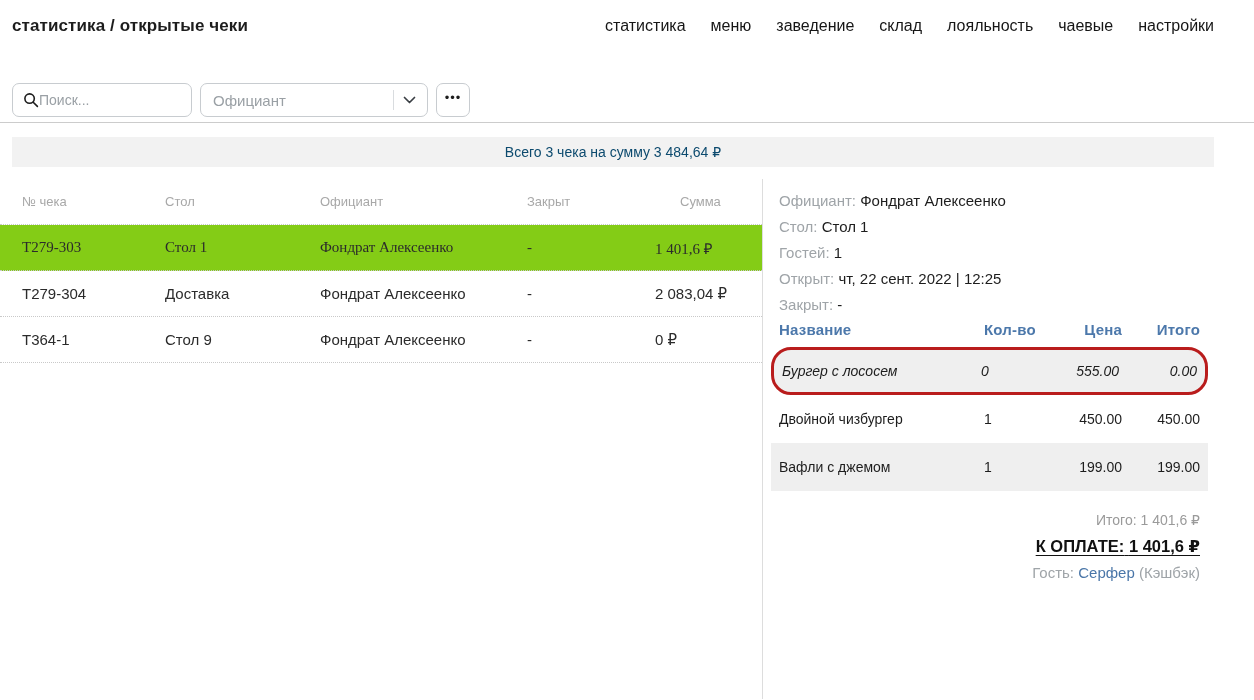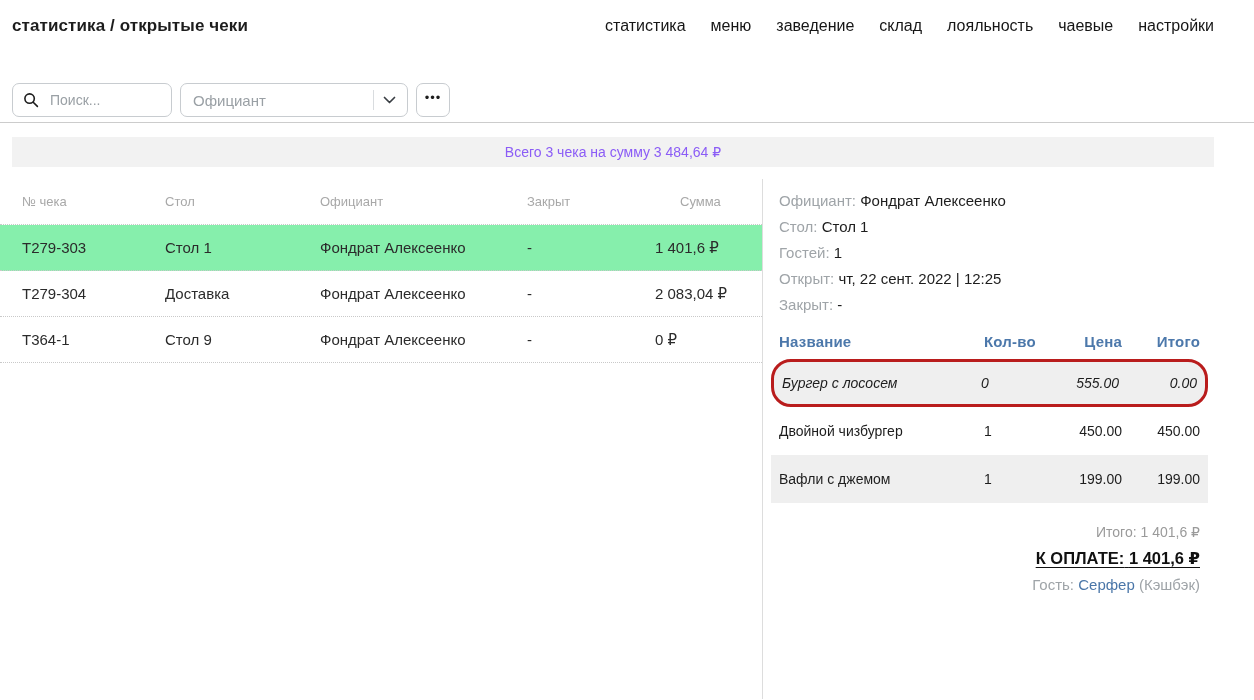--- a/index.html
+++ b/index.html
@@ -12,48 +12,48 @@
     color: #1d1d1d;
     overflow: hidden;
   }
   
   .topbar { display:flex; justify-content:space-between; align-items:center; padding:16px 40px 0 12px; }
   .breadcrumb { font-size:17px; font-weight:700; letter-spacing:.1px; cursor:pointer; }
   .nav { display:flex; gap:25px; font-size:16px; }
   .nav-item { color:#161616; cursor:pointer; text-decoration:none; white-space:nowrap; }
   
   .toolbar { display:flex; align-items:center; margin:47px 0 0 12px; }
-  .search-box { width:160px; height:34px; border:1px solid #c8ccd0; border-radius:7px; display:flex; align-items:center; padding:0 10px; gap:11px; background:#fff; }
+  .search-box { width:180px; height:34px; border:1px solid #c8ccd0; border-radius:7px; display:flex; align-items:center; padding:0 10px; gap:0; background:#fff; }
   .search-box svg { flex:none; }
   .search-box input { border:none; outline:none; width:100%; font-size:14px; color:#333; font-family:inherit; background:transparent; }
   .search-box input::placeholder { color:#9aa0a5; }
   .select { width:228px; height:34px; border:1px solid #c8ccd0; border-radius:7px; display:flex; align-items:center; padding:0 11px 0 12px; margin-left:8px; color:#9aa0a5; font-size:15px; cursor:pointer; background:#fff; }
   .select .grow { flex:1; }
   .select .vr { width:1px; height:20px; background:#d9dcdf; margin-right:9px; }
   .more-btn { width:34px; height:34px; border:1px solid #c8ccd0; border-radius:7px; margin-left:8px; background:#fff; display:flex; align-items:center; justify-content:center; font-size:13px; letter-spacing:1px; color:#1d1d1d; cursor:pointer; padding-bottom:6px; }
   .rule { height:1px; background:#ccc; margin-top:5px; }
   
-  .banner { margin:14px 40px 0 12px; height:30px; background:#f2f2f2; display:flex; align-items:center; justify-content:center; font-size:14px; color:#8b5cf6; }
+  .banner { margin:14px 40px 0 12px; height:30px; background:#f2f2f2; display:flex; align-items:center; justify-content:center; font-size:14px; color:#0c4a6e; }
   
   .main { display:flex; margin-top:12px; height:520px; }
   .checks { width:762px; flex:none; }
   .thead, .crow { display:grid; grid-template-columns:143px 155px 207px 128px 1fr; padding-left:22px; align-items:center; }
   .thead { height:46px; font-size:13px; color:#a8a8a8; border-bottom:1px dotted #c9c9c9; }
   .th-sum { padding-left:25px; }
   .crow { height:46px; font-size:15px; color:#2b2b2b; border-bottom:1px dotted #c9c9c9; cursor:pointer; }
-  .crow.selected { background:#86efac; }
+  .crow.selected { background:#84cc16;font-family:Liberation Serif, serif; }
   
   .panel { flex:1; border-left:1px solid #ddd; padding:13px 54px 0 16px; }
   .panel-head { display:flex; justify-content:space-between; align-items:flex-start; }
   .panel-title { font-size:19px; font-weight:600; letter-spacing:.2px; }
   .close { font-size:17px; line-height:1; cursor:pointer; color:#111; margin-top:2px; }
   .fields { display:flex; flex-direction:column; gap:9px; font-size:15px; }
   .flabel { color:#9fa4a8; }
   .fvalue { color:#1d1d1d; font-weight:500; }
-  .items { margin-top:12px; }
+  .items { margin-top:0; }
   .ithead { display:grid; grid-template-columns:1fr 60px 78px 78px; padding:8px 0 9px 0; font-size:15px; font-weight:700; color:#4c78ab; letter-spacing:.2px; }
   .ithead .num, .irow .num { text-align:right; }
   .irow { display:grid; grid-template-columns:1fr 60px 78px 78px; height:48px; align-items:center; font-size:14px; color:#1d1d1d; margin:0 -8px; padding:0 8px; }
   .ibody .irow:nth-child(odd) { background:#efefef; }
   .irow.highlighted { border:3px solid #b91c1c; border-radius:20px;font-style:italic; }
   
   .totals { margin-top:21px; text-align:right; }
   .subtotal { font-size:14px; color:#9a9a9a; }
   .due { display:inline-block; font-size:16.5px; font-weight:600; margin-top:9px; color:#111; text-decoration:underline; text-underline-offset:3px; cursor:pointer; }
   .guest { font-size:15px; margin-top:8px; color:#9fa4a8; }

